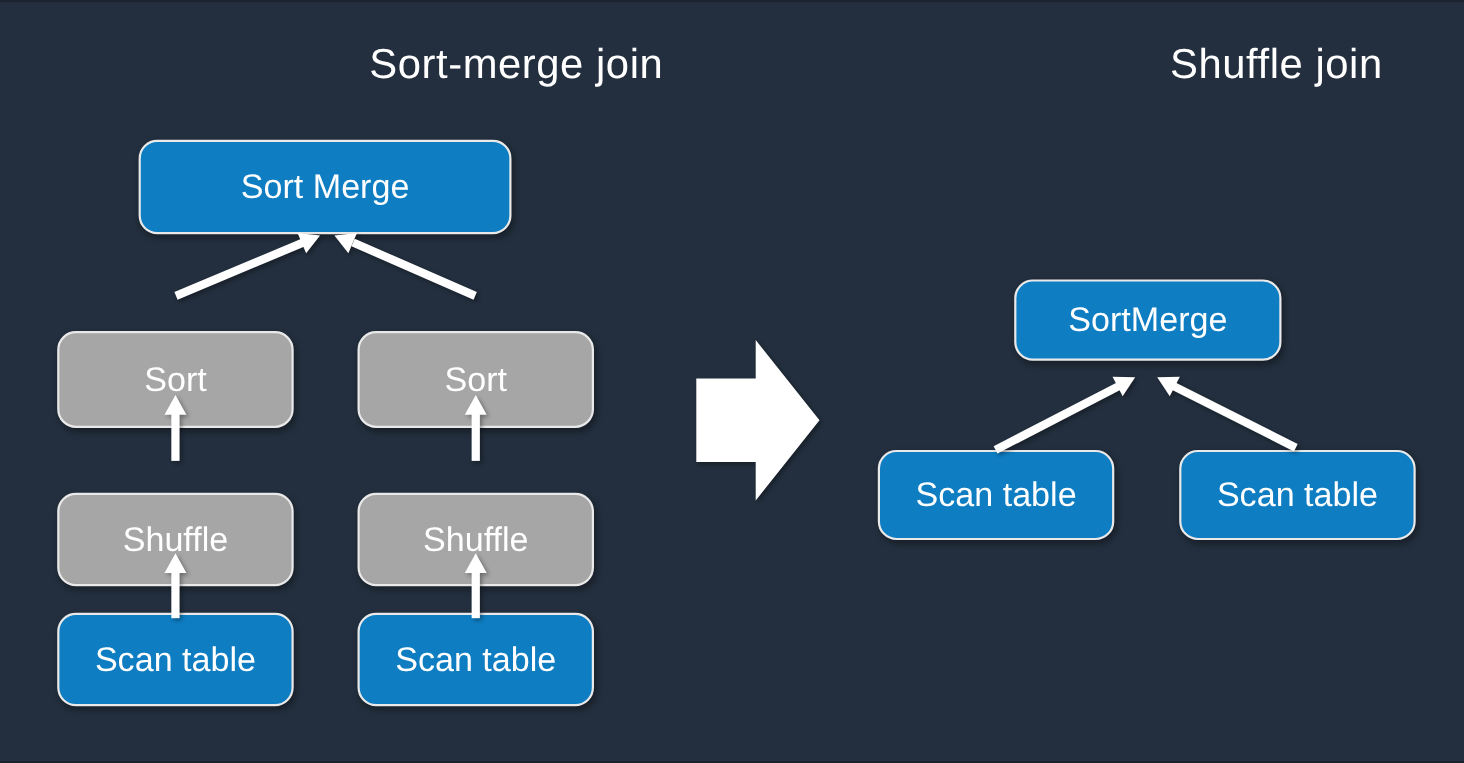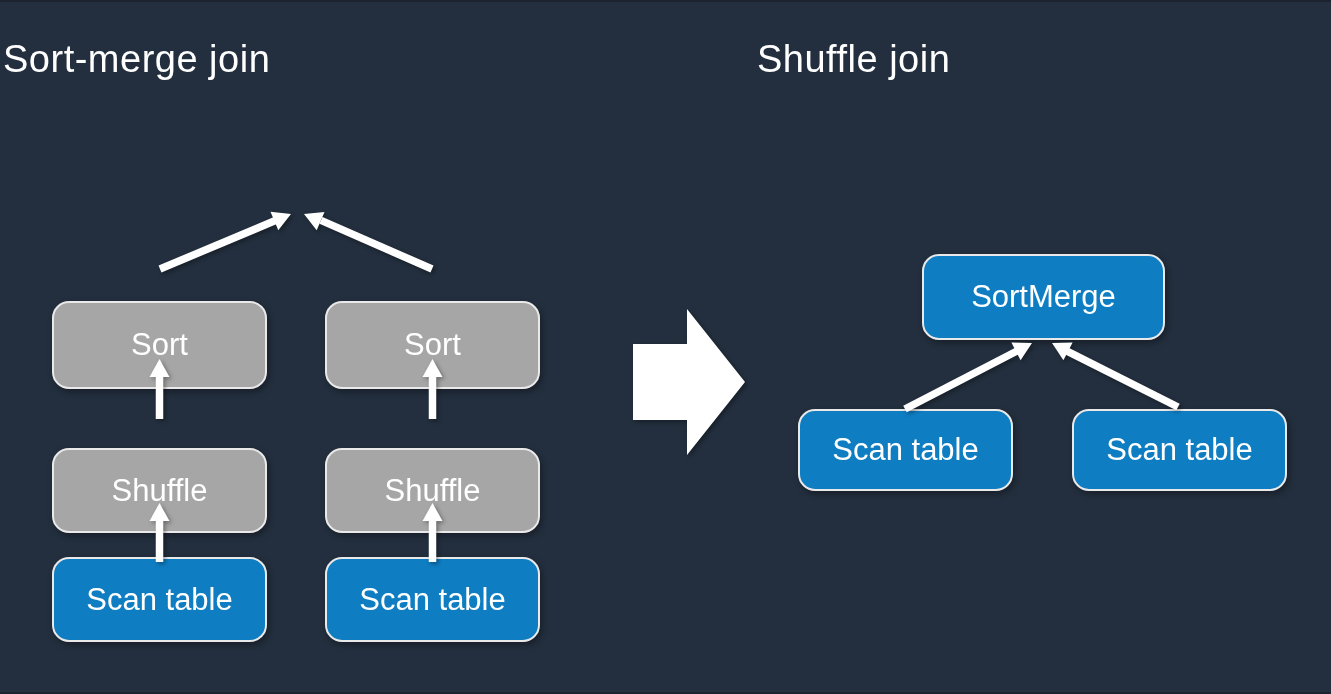--- a/index.html
+++ b/index.html
@@ -13,21 +13,21 @@
     width: 1331px;
     height: 694px;
     background: var(--background, #232F3E);
     overflow: hidden;
     border-top: 2px solid #1A232F;
     border-bottom: 2px solid #1A232F;
     box-sizing: border-box;
   }
   .panel-title {
     position: absolute;
-    text-align: left;
+    text-align: right;
     color: var(--text, #FFFFFF);
     font-size: 38px;
     font-weight: 400;
     letter-spacing: 0.5px;
     white-space: nowrap;
   }
   .node {
     position: absolute;
     display: flex;
     align-items: center;
@@ -53,28 +53,29 @@
   }
 </style>
 </head>
 <body>
 
 <div class="canvas">
 
   <div class="panel-title" style="left:3px; top:36px; width:600px;">Sort-merge join</div>
   <div class="panel-title" style="left:757px; top:36px; width:500px;">Shuffle join</div>
 
+  <div class="node blue" style="left:126px; top:125px; width:339px; height:86px;">Sort Merge</div>
   <div class="node gray" style="left:52px; top:267px; width:215px; height:88px;">Sort</div>
   <div class="node gray" style="left:325px; top:267px; width:215px; height:88px;">Sort</div>
   <div class="node gray" style="left:52px; top:414px; width:215px; height:85px;">Shuffle</div>
   <div class="node gray" style="left:325px; top:414px; width:215px; height:85px;">Shuffle</div>
   <div class="node blue" style="left:52px; top:555px; width:215px; height:85px;">Scan table</div>
   <div class="node blue" style="left:325px; top:555px; width:215px; height:85px;">Scan table</div>
 
-  <div class="node blue" style="left:922px; top:252px; width:243px; height:86px;">SortMerge</div>
+  <div class="node blue" style="left:922px; top:252px; width:243px; height:74px;">SortMerge</div>
   <div class="node blue" style="left:798px; top:407px; width:215px; height:82px;">Scan table</div>
   <div class="node blue" style="left:1072px; top:407px; width:215px; height:82px;">Scan table</div>
 
   <svg class="edges" width="1331" height="694" viewBox="0 0 1331 694">
     <g stroke="#FFFFFF" stroke-width="7.5" fill="#FFFFFF">
 
       <g class="arrow">
         <line x1="159.5" y1="560" x2="159.5" y2="515"></line>
         <polygon stroke="none" points="159.5,501 169.5,519 149.5,519"></polygon>
       </g>

